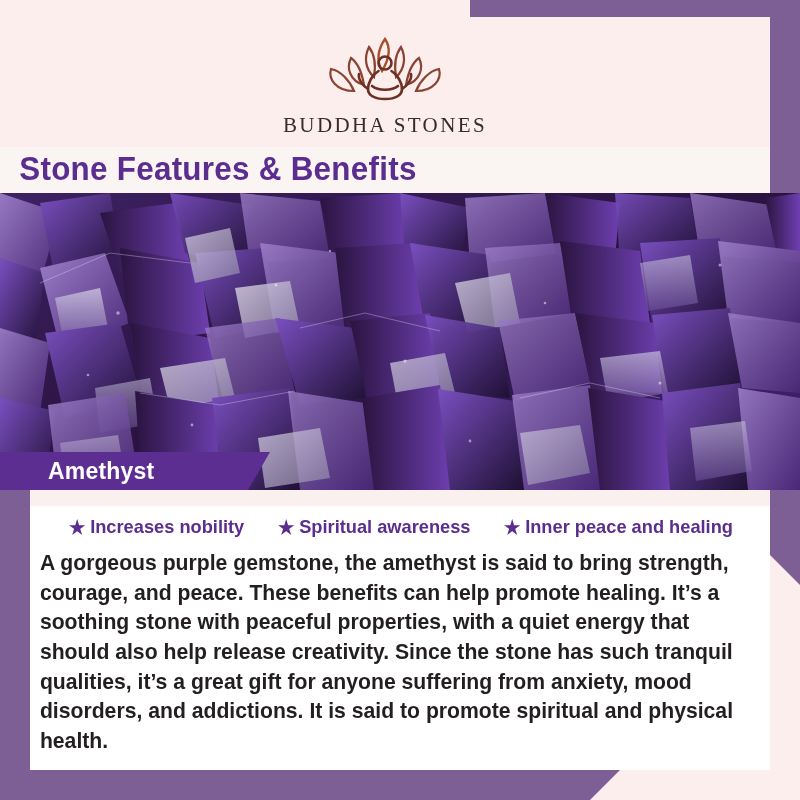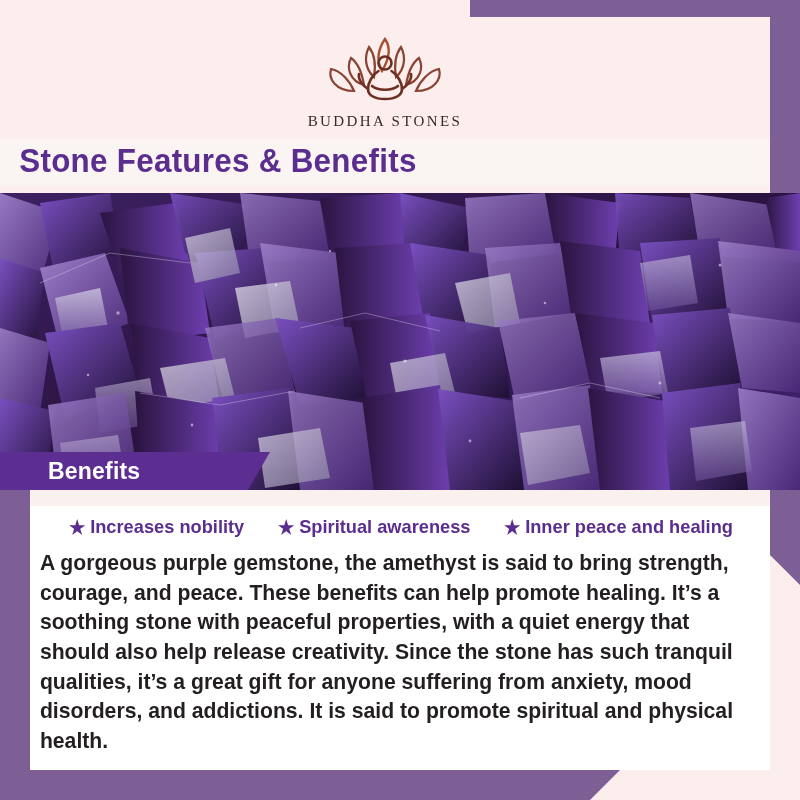--- a/index.html
+++ b/index.html
@@ -23,21 +23,21 @@
   
   .header {
     position:absolute; top:17px; left:0; width:770px; height:176px;
     background:#fbeeec;
     display:flex; flex-direction:column; align-items:center;
   }
   .logo-wrap { margin-top:14px; display:flex; flex-direction:column; align-items:center; }
   .logo-mark { width:150px; height:78px; display:block; }
   .logo-text {
     font-family:"Liberation Serif", serif;
-    font-size:15px; letter-spacing:2.4px; color:#3a2a26;
+    font-size:21px; letter-spacing:2.4px; color:#3a2a26;
     margin-top:4px;
   }
   .title-bar {
     width:100%; background:#faf4f2; margin-top:9px;
     padding:3px 0 6px; text-align:left;
   }
   .title {
     font-family:"Liberation Sans Narrow","Liberation Sans", sans-serif;
     font-weight:bold; font-size:33px; color:#5b2d8e;
     letter-spacing:.3px;
@@ -239,21 +239,21 @@
         <path d="M40 90 L110 60 L190 70"></path>
         <path d="M300 135 L365 120 L440 138"></path>
         <path d="M520 205 L590 190 L660 205"></path>
         <path d="M140 200 L220 212 L295 198"></path>
       </g>
     </g>
   </svg>
 </div>
 
 <div class="ribbon">
-  <span class="ribbon-text">Benefits</span>
+  <span class="ribbon-text">Amethyst</span>
 </div>
 
 <div class="cream-strip"></div>
 
 <div class="content">
   <div class="features">
     <div class="feature">
       <span class="star">★</span>
       <span>Increases nobility</span>
     </div>

